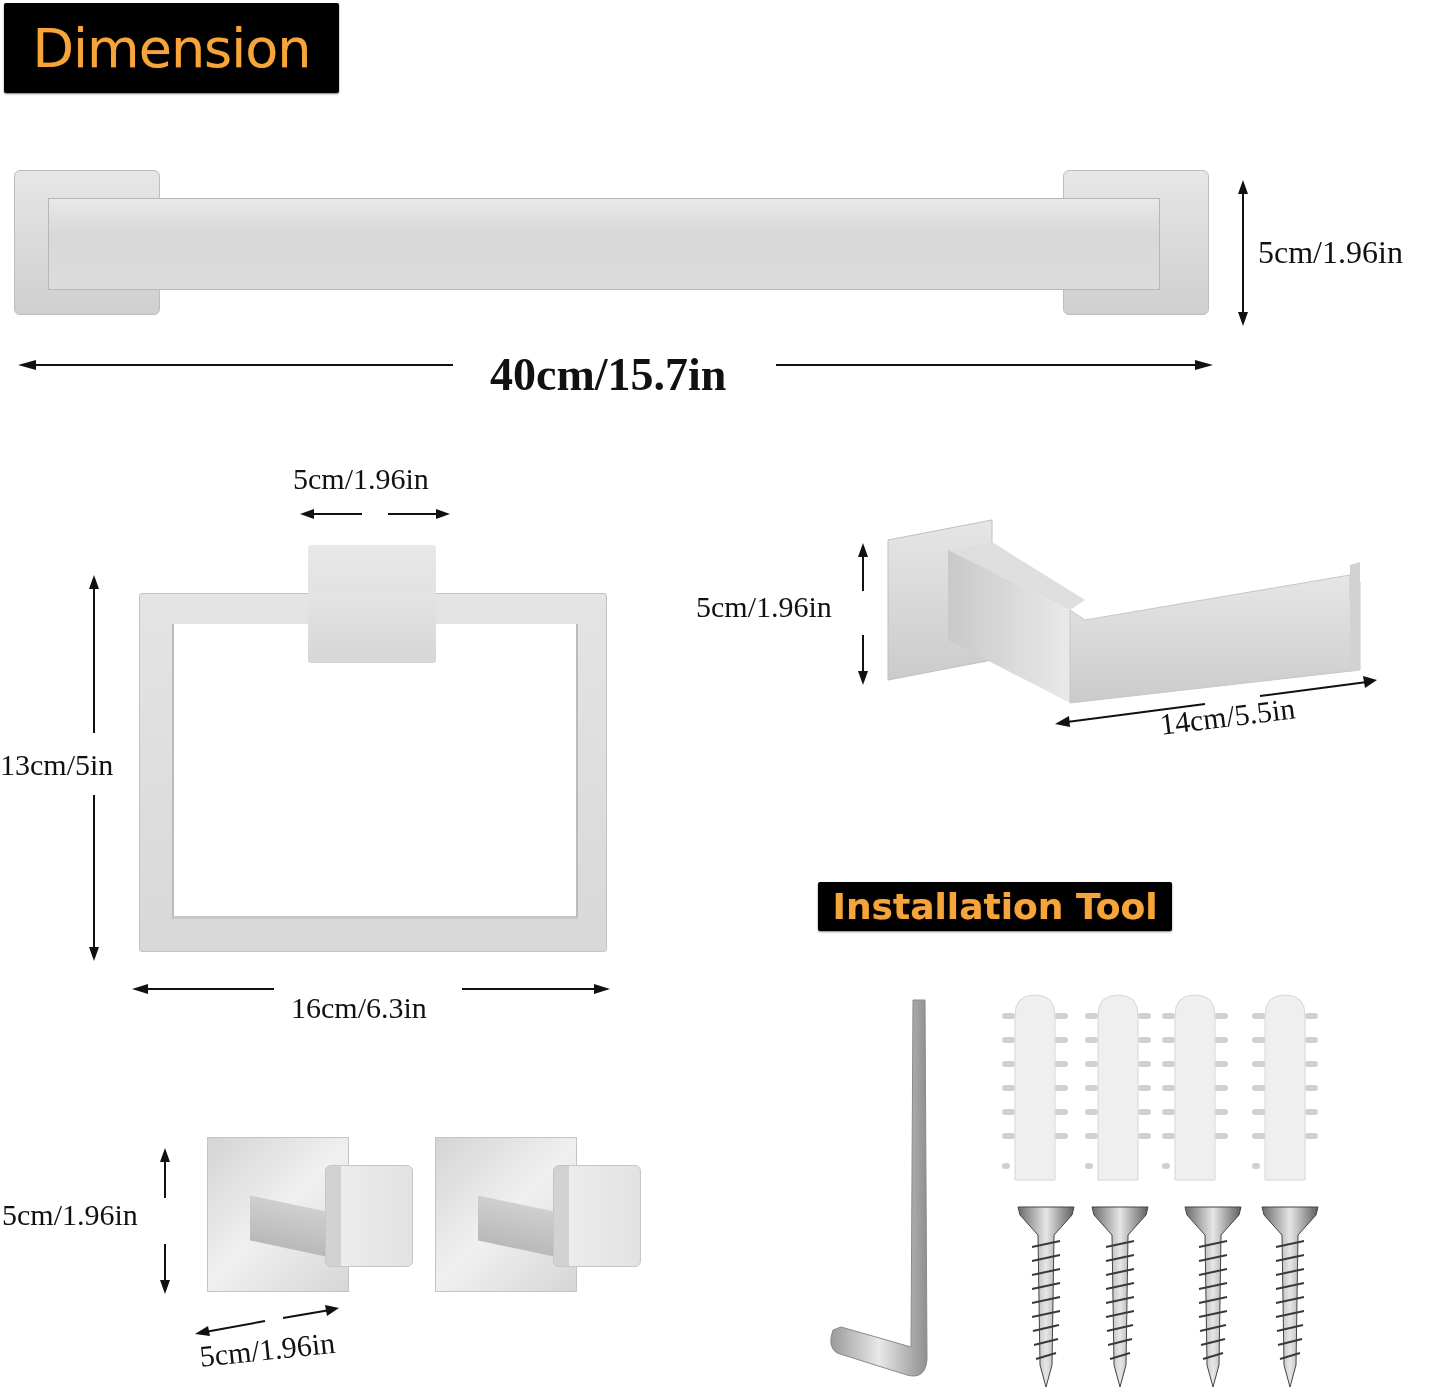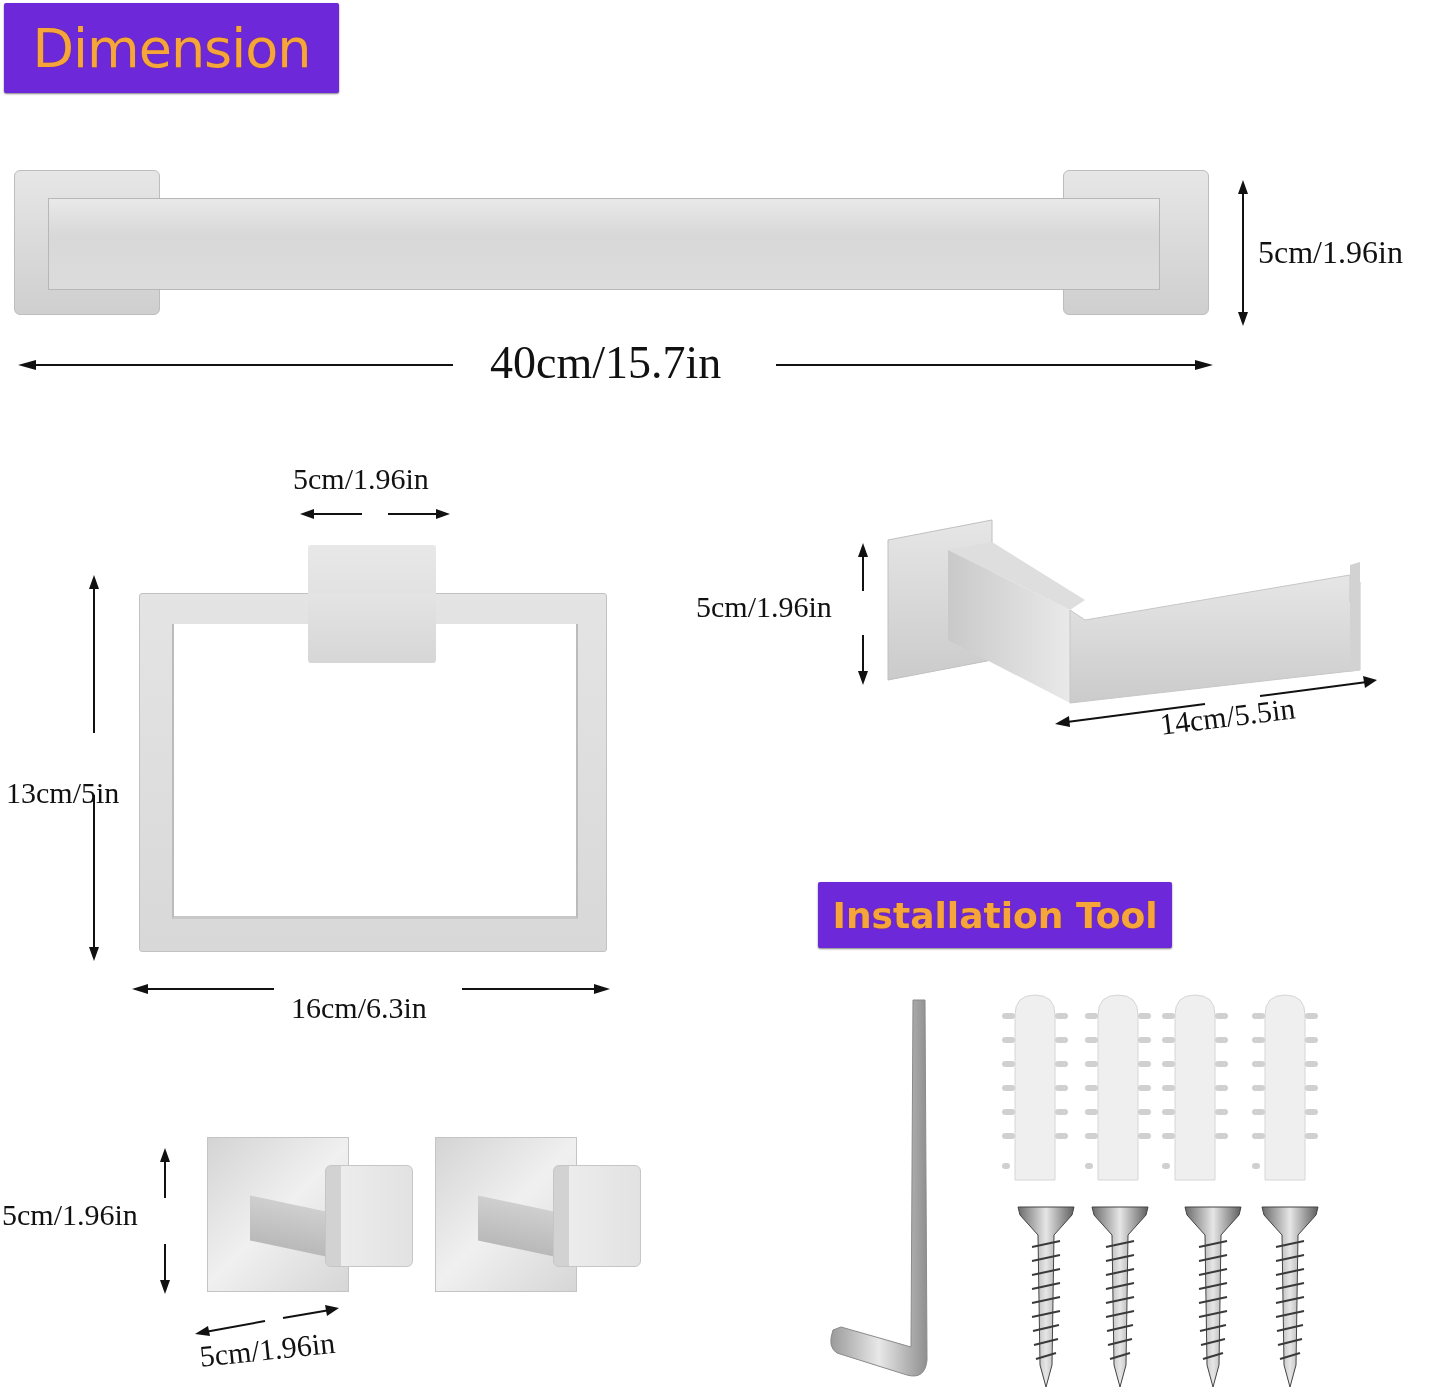--- a/index.html
+++ b/index.html
@@ -1,25 +1,25 @@
 <!DOCTYPE html>
 <html><head>
 <meta charset="utf-8">
 <style>
   html, body { margin:0; padding:0; background:#ffffff; }
   body { width:1445px; height:1396px; position:relative; overflow:hidden;
          font-family:"Liberation Serif", "DejaVu Serif", serif; color:#111; }
   .abs { position:absolute; }
-  .banner { position:absolute; background:#6d28d9; border-radius:2px;
+  .banner { position:absolute; background:#000000; border-radius:2px;
             box-shadow:0 1px 2px rgba(0,0,0,0.5);
             font-family:"DejaVu Sans", "Liberation Sans", sans-serif; font-weight:bold;
             color:#f5a53a; display:flex; align-items:center; justify-content:center;
             text-shadow:0 0 1px #8a4e00; }
   .banner-dim { left:4px; top:3px; width:335px; height:90px; font-size:54px; font-weight:normal; letter-spacing:-1px; }
-  .banner-tool { left:818px; top:882px; width:354px; height:66px; font-size:36px; }
+  .banner-tool { left:818px; top:882px; width:354px; height:49px; font-size:36px; }
   .lbl { position:absolute; white-space:nowrap; font-family:"Liberation Serif", "DejaVu Serif", serif; color:#111; }
   .metal { background:linear-gradient(180deg,#e2e2e2 0%,#d4d4d4 50%,#cfcfcf 100%); }
   svg { position:absolute; overflow:visible; }
 </style>
 </head>
 <body>
 
 <div class="banner banner-dim">
   <span>Dimension</span>
 </div>
@@ -36,21 +36,21 @@
   <polygon points="7,146 2,132 12,132" fill="#111"></polygon>
 </svg>
 <div class="lbl" style="left:1258px;top:234px;font-size:32px;">5cm/1.96in</div>
 
 <svg style="left:18px;top:358px;" width="1195" height="14">
   <line x1="10" y1="7" x2="435" y2="7" stroke="#111" stroke-width="2"></line>
   <line x1="758" y1="7" x2="1185" y2="7" stroke="#111" stroke-width="2"></line>
   <polygon points="0,7 18,2 18,12" fill="#111"></polygon>
   <polygon points="1195,7 1177,2 1177,12" fill="#111"></polygon>
 </svg>
-<div class="lbl" style="left:490px;top:336px;font-size:46px;">40cm/15.7in</div>
+<div class="lbl" style="left:490px;top:348px;font-size:46px;font-weight:bold;">40cm/15.7in</div>
 
 <div class="lbl" style="left:293px;top:462px;font-size:30px;">5cm/1.96in</div>
 <svg style="left:300px;top:507px;" width="150" height="14">
   <line x1="10" y1="7" x2="62" y2="7" stroke="#111" stroke-width="2"></line>
   <line x1="88" y1="7" x2="140" y2="7" stroke="#111" stroke-width="2"></line>
   <polygon points="0,7 14,2 14,12" fill="#111"></polygon>
   <polygon points="150,7 136,2 136,12" fill="#111"></polygon>
 </svg>
 
 <div>
@@ -59,21 +59,21 @@
   <div class="abs" style="left:172px;top:624px;width:402px;height:292px;background:#ffffff;border-left:2px solid #bbb;border-right:2px solid #bbb;border-bottom:3px solid #c8c8c8;"></div>
   <div class="abs" style="left:308px;top:593px;width:128px;height:70px;background:linear-gradient(180deg,#e4e4e4,#d6d6d6);border-radius:0 0 3px 3px;"></div>
 </div>
 
 <svg style="left:87px;top:575px;" width="14" height="386">
   <line x1="7" y1="10" x2="7" y2="158" stroke="#111" stroke-width="2"></line>
   <line x1="7" y1="220" x2="7" y2="376" stroke="#111" stroke-width="2"></line>
   <polygon points="7,0 2,14 12,14" fill="#111"></polygon>
   <polygon points="7,386 2,372 12,372" fill="#111"></polygon>
 </svg>
-<div class="lbl" style="left:6px;top:748px;font-size:30px;margin-top:28px;">13cm/5in</div>
+<div class="lbl" style="left:0;top:748px;font-size:30px;">13cm/5in</div>
 
 <svg style="left:132px;top:982px;" width="478" height="14">
   <line x1="10" y1="7" x2="142" y2="7" stroke="#111" stroke-width="2"></line>
   <line x1="330" y1="7" x2="468" y2="7" stroke="#111" stroke-width="2"></line>
   <polygon points="0,7 16,2 16,12" fill="#111"></polygon>
   <polygon points="478,7 462,2 462,12" fill="#111"></polygon>
 </svg>
 <div class="lbl" style="left:291px;top:970px;font-size:30px;margin-top:21px;">16cm/6.3in</div>
 
 <svg style="left:880px;top:520px;" width="500" height="180">

